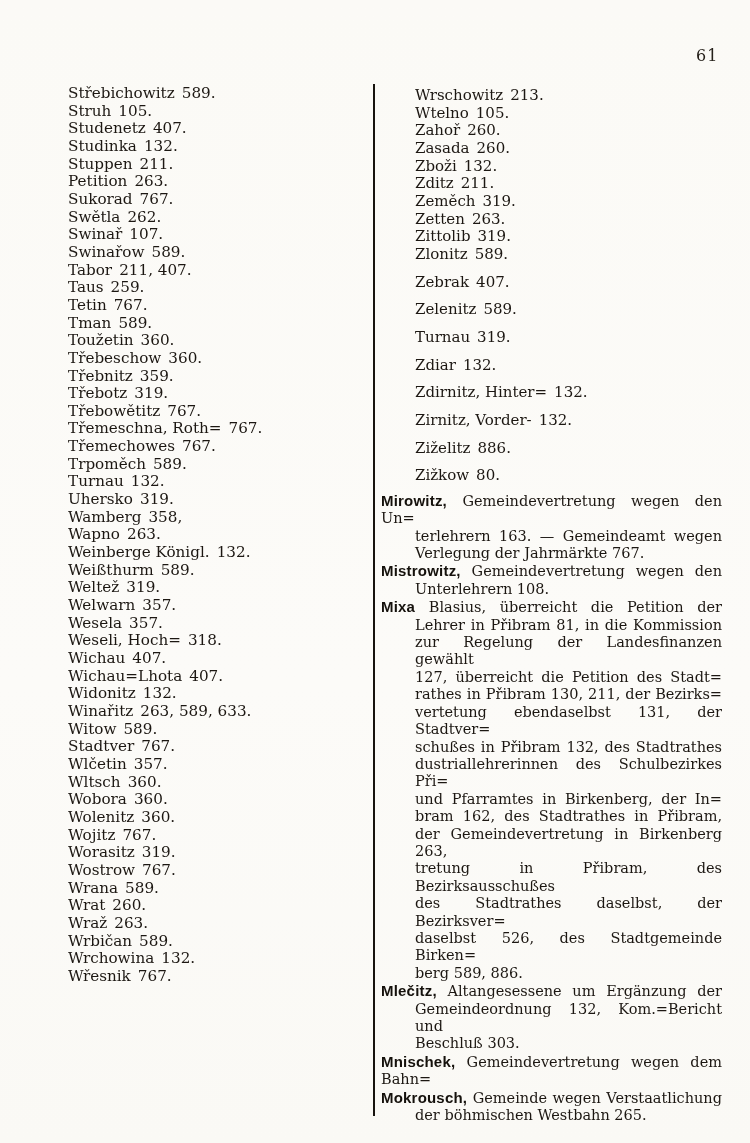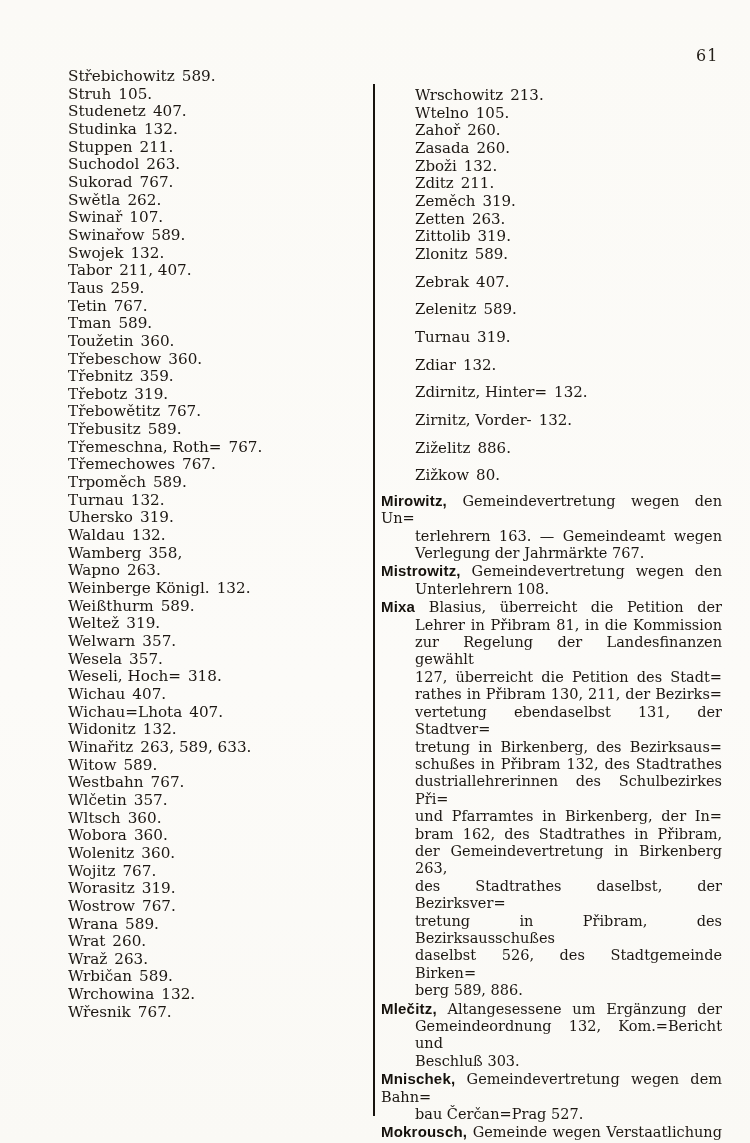--- a/index.html
+++ b/index.html
@@ -14,21 +14,21 @@
   .page{position:absolute;inset:0;background:linear-gradient(180deg,#fbfaf6 0%,#fcfbf8 60%,#faf9f5 100%);padding-left:40px;}
   .page-number{
     position:absolute;top:46px;left:696px;
     font-size:16px;letter-spacing:1px;color:#25201a;
   }
   .col-divider{
     position:absolute;left:373px;top:84px;
     width:2px;height:1032px;background:#17130e;
   }
   .col-left{
-    position:absolute;left:68px;top:68px;width:300px;
+    position:absolute;left:68px;top:85px;width:300px;
     font-size:15.2px;line-height:17.65px;
   }
   .col-right{
     position:absolute;left:381px;top:87px;width:341px;
     font-size:15px;line-height:17.65px;
   }
   .entry{white-space:nowrap;}
   .col-right .entry{padding-left:34px;}
   .list-spaced .entry{margin-top:10px;}
   .rf{margin-left:7px;}
@@ -57,64 +57,61 @@
       <div class="entry"><span class="nm">Střebichowitz</span><span class="rf">589.</span></div>
 
       <div class="entry"><span class="nm">Struh</span><span class="rf">105.</span></div>
 
       <div class="entry"><span class="nm">Studenetz</span><span class="rf">407.</span></div>
 
       <div class="entry"><span class="nm">Studinka</span><span class="rf">132.</span></div>
 
       <div class="entry"><span class="nm">Stuppen</span><span class="rf">211.</span></div>
 
-      <div class="entry"><span class="nm">Suchodol</span><span class="rf">263.</span></div>
+      <div class="entry"><span class="nm">Petition</span><span class="rf">263.</span></div>
 
       <div class="entry"><span class="nm">Sukorad</span><span class="rf">767.</span></div>
 
       <div class="entry"><span class="nm">Swětla</span><span class="rf">262.</span></div>
 
       <div class="entry"><span class="nm">Swinař</span><span class="rf">107.</span></div>
 
       <div class="entry"><span class="nm">Swinařow</span><span class="rf">589.</span></div>
 
-      <div class="entry"><span class="nm">Swojek</span><span class="rf">132.</span></div>
 
       <div class="entry"><span class="nm">Tabor</span><span class="rf">211, 407.</span></div>
 
 
       <div class="entry"><span class="nm">Taus</span><span class="rf">259.</span></div>
 
       <div class="entry"><span class="nm">Tetin</span><span class="rf">767.</span></div>
 
       <div class="entry"><span class="nm">Tman</span><span class="rf">589.</span></div>
 
       <div class="entry"><span class="nm">Toužetin</span><span class="rf">360.</span></div>
 
       <div class="entry"><span class="nm">Třebeschow</span><span class="rf">360.</span></div>
 
       <div class="entry"><span class="nm">Třebnitz</span><span class="rf">359.</span></div>
 
       <div class="entry"><span class="nm">Třebotz</span><span class="rf">319.</span></div>
 
       <div class="entry"><span class="nm">Třebowětitz</span><span class="rf">767.</span></div>
 
-      <div class="entry"><span class="nm">Třebusitz</span><span class="rf">589.</span></div>
 
       <div class="entry"><span class="nm">Třemeschna, Roth=</span><span class="rf">767.</span></div>
 
       <div class="entry"><span class="nm">Třemechowes</span><span class="rf">767.</span></div>
 
       <div class="entry"><span class="nm">Trpoměch</span><span class="rf">589.</span></div>
 
       <div class="entry"><span class="nm">Turnau</span><span class="rf">132.</span></div>
 
       <div class="entry"><span class="nm">Uhersko</span><span class="rf">319.</span></div>
 
-      <div class="entry"><span class="nm">Waldau</span><span class="rf">132.</span></div>
 
       <div class="entry"><span class="nm">Wamberg</span><span class="rf">358,</span></div>
 
       <div class="entry"><span class="nm">Wapno</span><span class="rf">263.</span></div>
 
       <div class="entry"><span class="nm">Weinberge Königl.</span><span class="rf">132.</span></div>
 
       <div class="entry"><span class="nm">Weißthurm</span><span class="rf">589.</span></div>
 
       <div class="entry"><span class="nm">Weltež</span><span class="rf">319.</span></div>
@@ -128,21 +125,21 @@
       <div class="entry"><span class="nm">Wichau</span><span class="rf">407.</span></div>
 
       <div class="entry"><span class="nm">Wichau=Lhota</span><span class="rf">407.</span></div>
 
       <div class="entry"><span class="nm">Widonitz</span><span class="rf">132.</span></div>
 
       <div class="entry"><span class="nm">Winařitz</span><span class="rf">263, 589, 633.</span></div>
 
       <div class="entry"><span class="nm">Witow</span><span class="rf">589.</span></div>
 
-      <div class="entry"><span class="nm">Westbahn</span><span class="rf">767.</span></div>
+      <div class="entry"><span class="nm">Stadtver</span><span class="rf">767.</span></div>
 
       <div class="entry"><span class="nm">Wlčetin</span><span class="rf">357.</span></div>
 
       <div class="entry"><span class="nm">Wltsch</span><span class="rf">360.</span></div>
 
       <div class="entry"><span class="nm">Wobora</span><span class="rf">360.</span></div>
 
       <div class="entry"><span class="nm">Wolenitz</span><span class="rf">360.</span></div>
 
       <div class="entry"><span class="nm">Wojitz</span><span class="rf">767.</span></div>
@@ -219,39 +216,37 @@
           <div class="aline first"><span class="head">Mistrowitz,</span> Gemeindevertretung wegen den</div>
           <div class="aline last">Unterlehrern 108.</div>
         </div>
         <div class="article">
           <div class="aline first"><span class="head">Mixa</span> Blasius, überreicht die Petition der</div>
           <div class="aline">Lehrer in Přibram 81, in die Kommission</div>
           <div class="aline">zur Regelung der Landesfinanzen gewählt</div>
           <div class="aline">127, überreicht die Petition des Stadt=</div>
           <div class="aline">rathes in Přibram 130, 211, der Bezirks=</div>
           <div class="aline">vertetung ebendaselbst 131, der Stadtver=</div>
-          <div class="aline">tretung in Birkenberg, des Bezirksaus=</div>
           <div class="aline">schußes in Přibram 132, des Stadtrathes</div>
           <div class="aline">dustriallehrerinnen des Schulbezirkes Při=</div>
           <div class="aline">und Pfarramtes in Birkenberg, der In=</div>
           <div class="aline">bram 162, des Stadtrathes in Přibram,</div>
           <div class="aline">der Gemeindevertretung in Birkenberg 263,</div>
+          <div class="aline">tretung in Přibram, des Bezirksausschußes</div>
           <div class="aline">des Stadtrathes daselbst, der Bezirksver=</div>
-          <div class="aline">tretung in Přibram, des Bezirksausschußes</div>
           <div class="aline">daselbst 526, des Stadtgemeinde Birken=</div>
           <div class="aline last">berg 589, 886.</div>
         </div>
         <div class="article">
           <div class="aline first"><span class="head">Mlečitz,</span> Altangesessene um Ergänzung der</div>
           <div class="aline">Gemeindeordnung 132, Kom.=Bericht und</div>
           <div class="aline last">Beschluß 303.</div>
         </div>
         <div class="article">
           <div class="aline first"><span class="head">Mnischek,</span> Gemeindevertretung wegen dem Bahn=</div>
-          <div class="aline last">bau Čerčan=Prag 527.</div>
         </div>
         <div class="article">
           <div class="aline first"><span class="head">Mokrousch,</span> Gemeinde wegen Verstaatlichung</div>
           <div class="aline last">der böhmischen Westbahn 265.</div>
         </div>
       </div>
 
   </div>
 
 </div>

